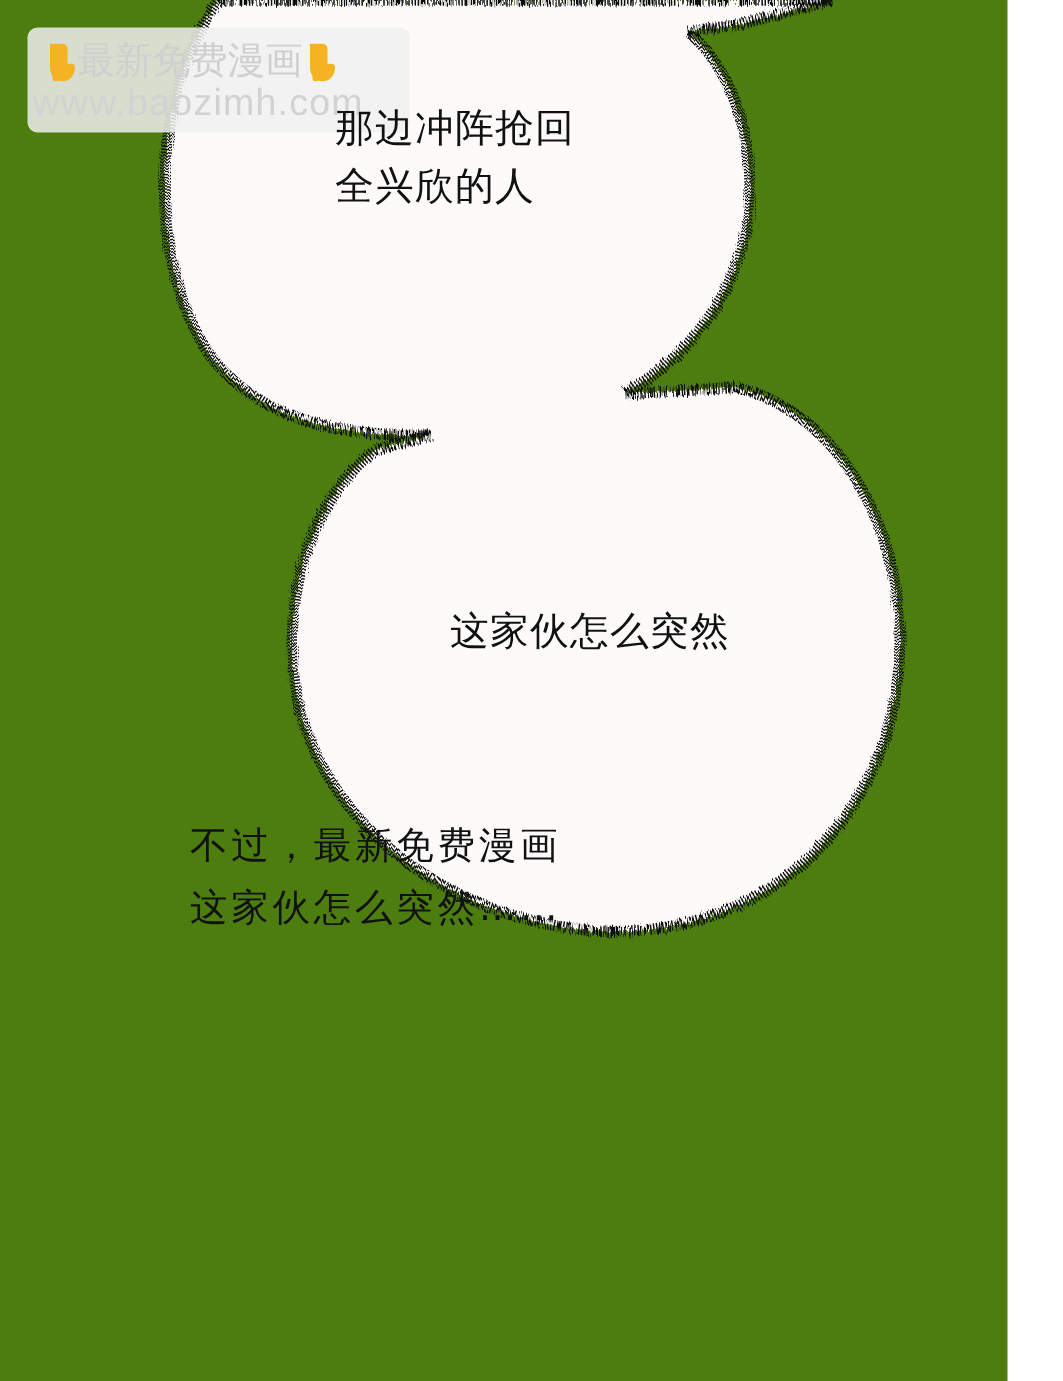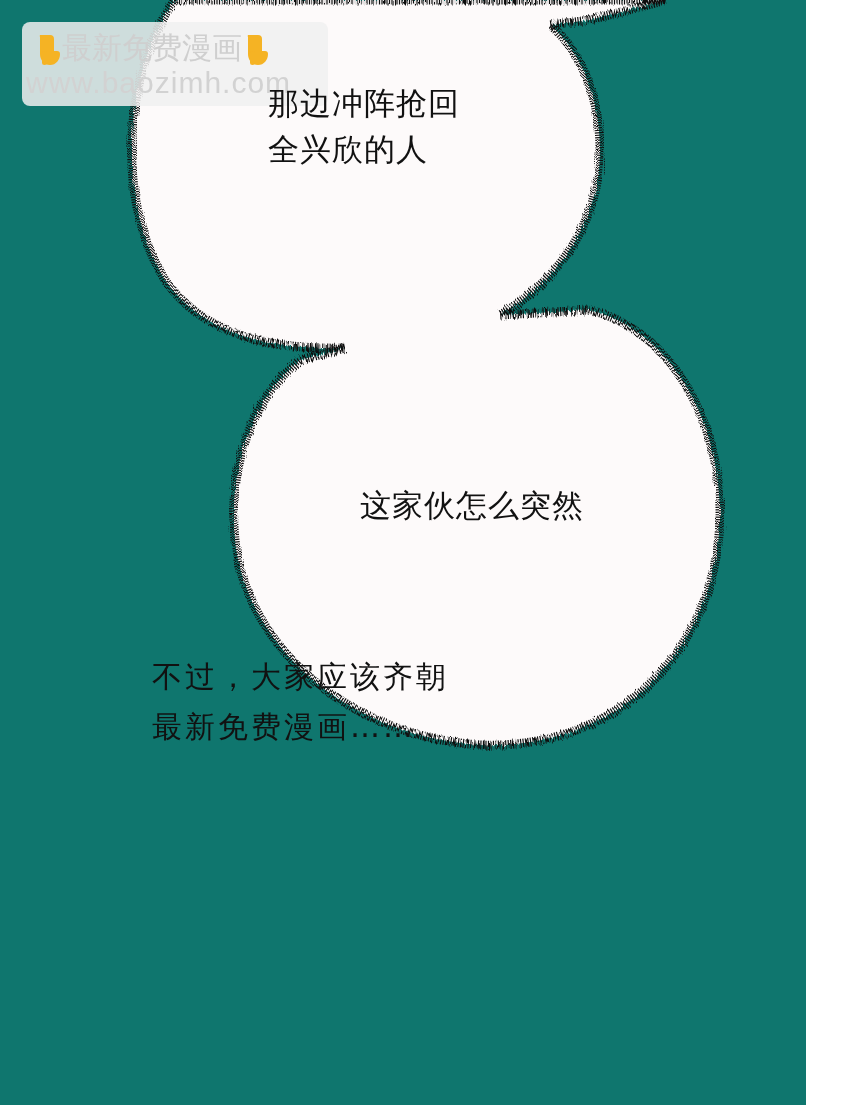--- a/index.html
+++ b/index.html
@@ -1,16 +1,16 @@
 <!DOCTYPE html>
 <html><head>
 <meta charset="utf-8">
 <style>
   html,body{margin:0;padding:0;background:#ffffff;}
-  #page{position:relative;width:806px;height:1105px;overflow:hidden;background:#0f766e;}
+  #page{position:relative;width:806px;height:1105px;overflow:hidden;background:#4d7c0f;}
   svg.bubbles{position:absolute;left:0;top:0;}
   .txt{position:absolute;font-family:"DejaVu Sans","Liberation Sans",sans-serif;color:#111;font-size:31px;line-height:46px;letter-spacing:1px;white-space:pre;}
   #b1-text{left:268px;top:80px;}
   #b2-text{left:360px;top:482px;text-align:center;}
   #narr{left:152px;top:652px;font-size:30px;line-height:50px;letter-spacing:3px;}
   .wm{position:absolute;left:22px;top:22px;width:306px;height:84px;background:rgba(240,240,240,0.85);border-radius:8px;}
   .wm-line1{position:absolute;left:12px;top:6px;font-family:"DejaVu Sans",sans-serif;font-size:30px;color:#cfcfcf;white-space:nowrap;}
   .wm-line1 .hand{display:inline-block;width:28px;height:34px;vertical-align:middle;}
   .wm-line2{position:absolute;left:4px;top:44px;font-family:Liberation Sans, sans-serif;font-size:30px;color:#d2d2d2;letter-spacing:1px;white-space:nowrap;}
 </style>
@@ -45,14 +45,14 @@
           </svg>
       </span>
     </div>
     <div class="wm-line2">www.baozimh.com</div>
   </div>
 
   <div id="b1-text" class="txt"><div>那边冲阵抢回</div><div>全兴欣的人</div></div>
 
   <div id="b2-text" class="txt"><div>这家伙怎么突然</div></div>
 
-  <div id="narr" class="txt"><div>不过，大家应该齐朝</div><div>最新免费漫画……</div></div>
+  <div id="narr" class="txt"><div>不过，最新免费漫画</div><div>这家伙怎么突然……</div></div>
 </div>
 
 </body></html>

